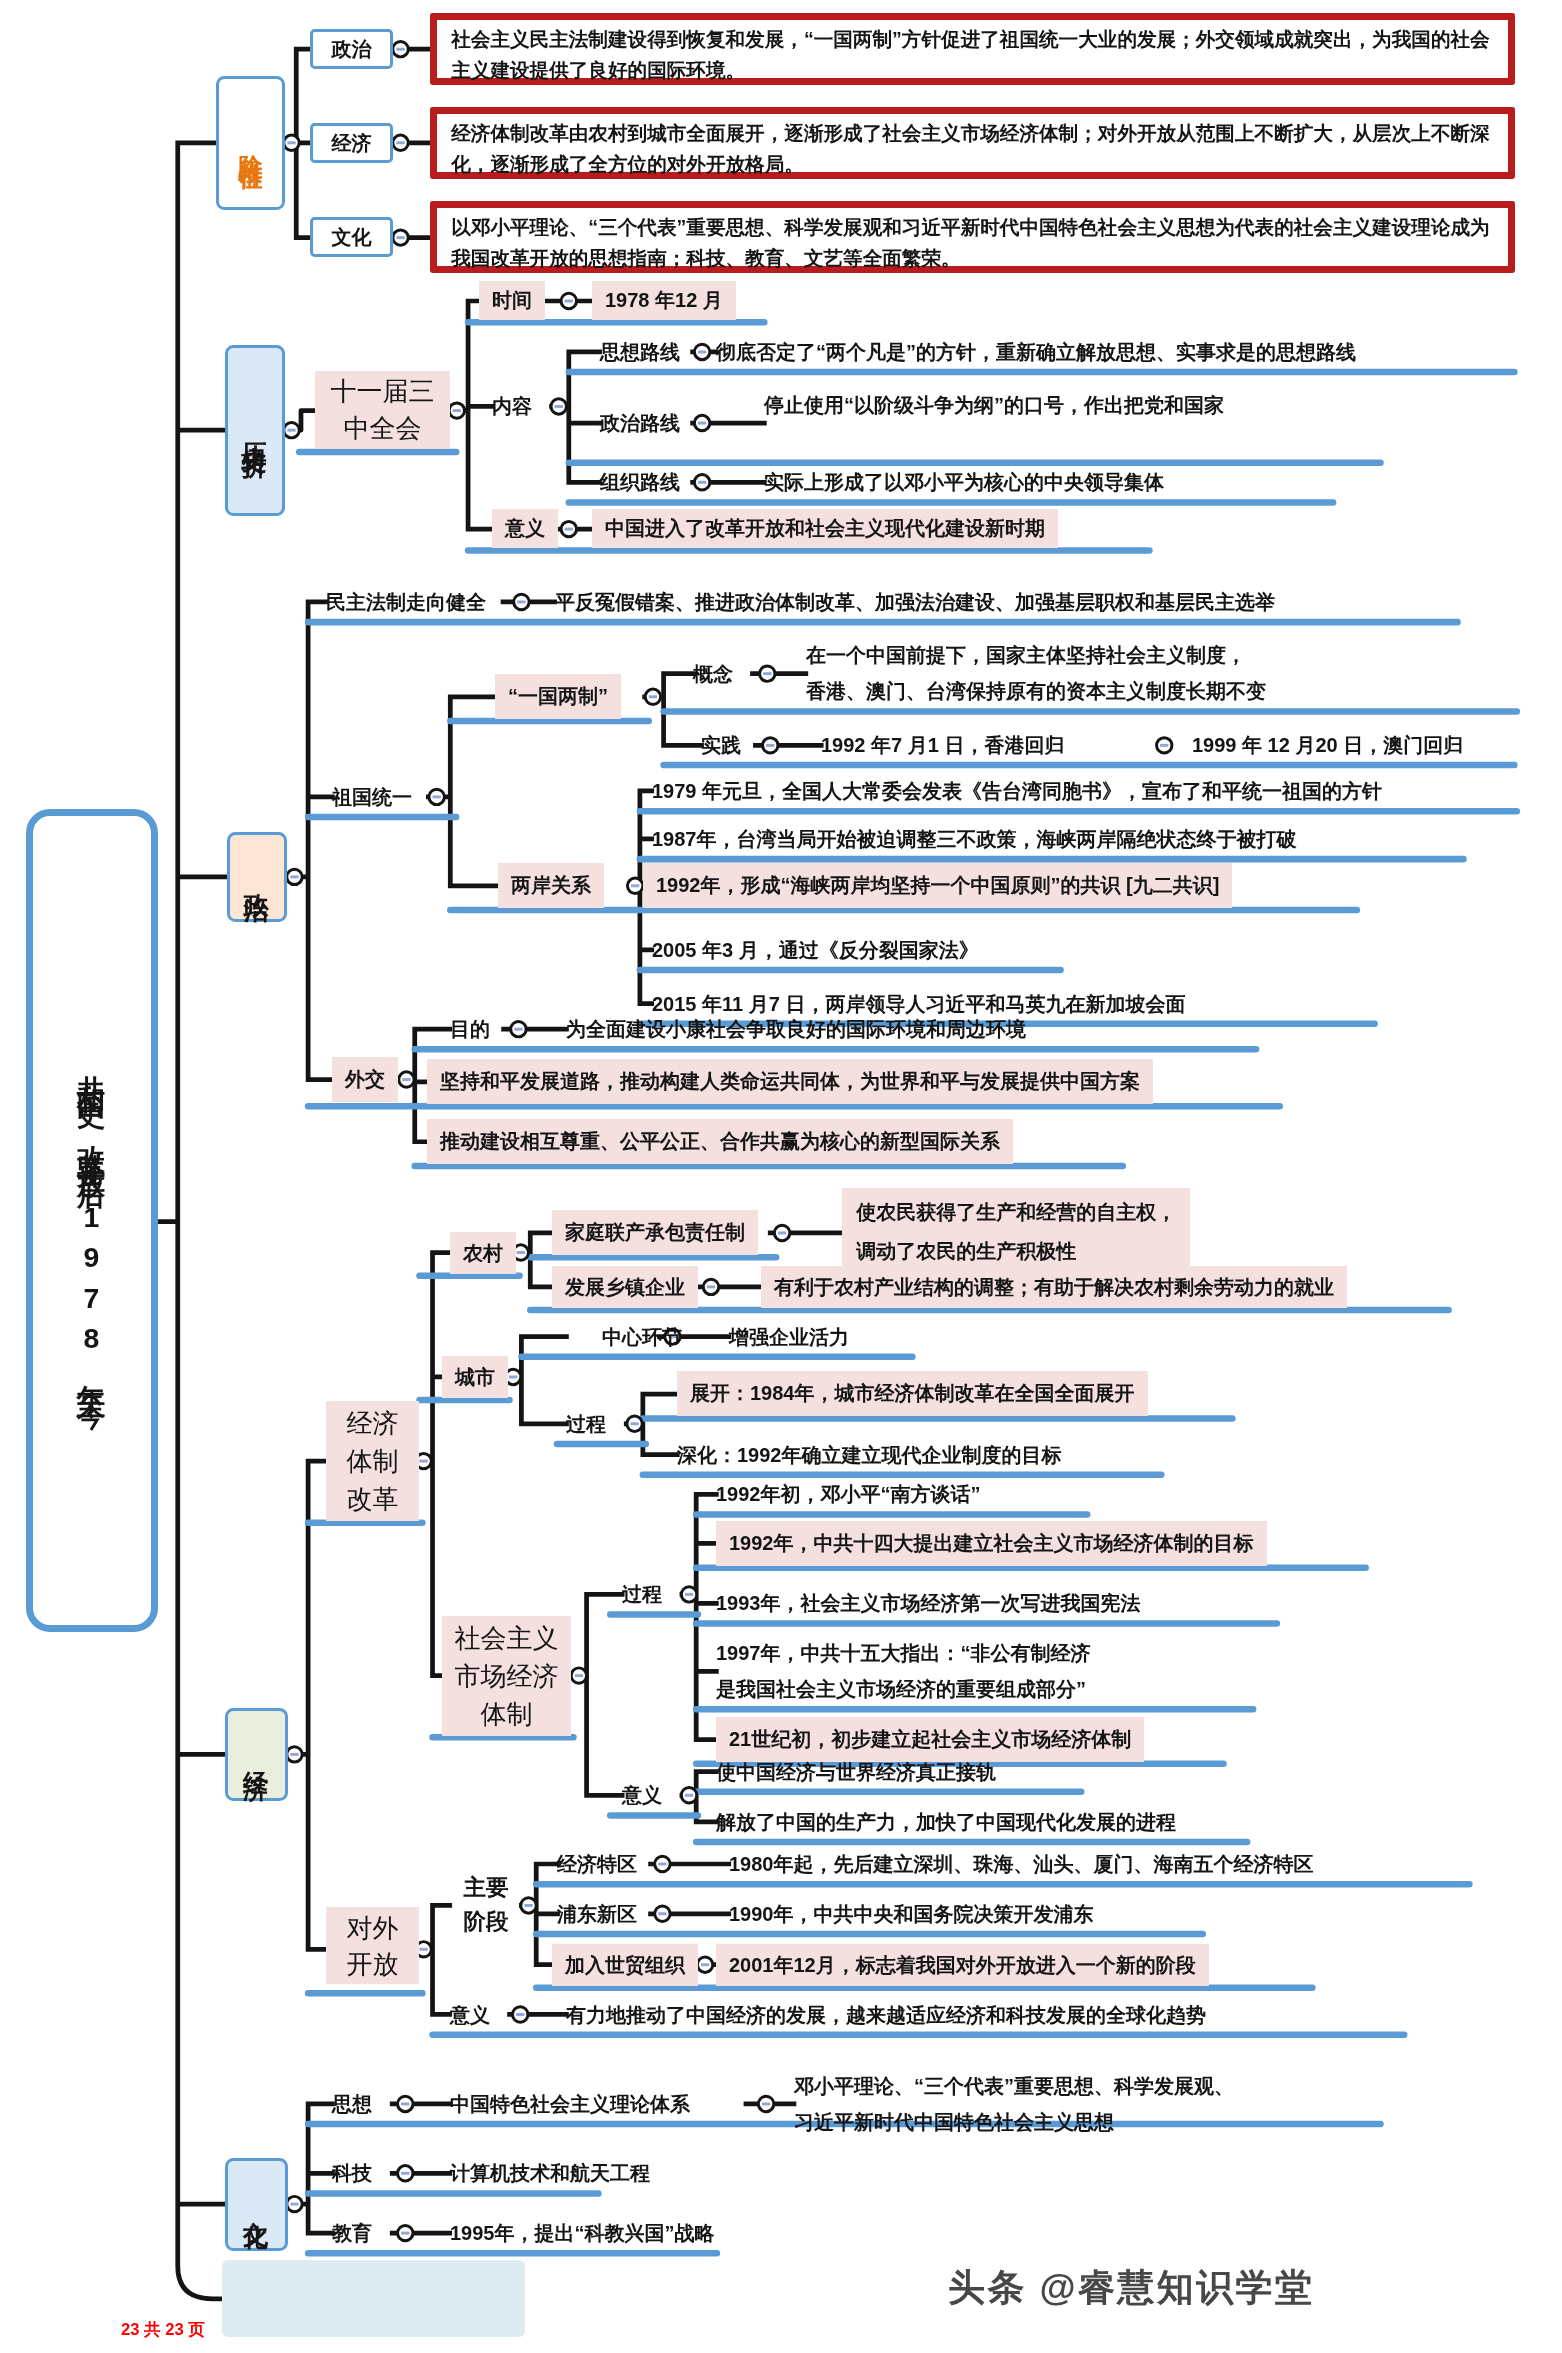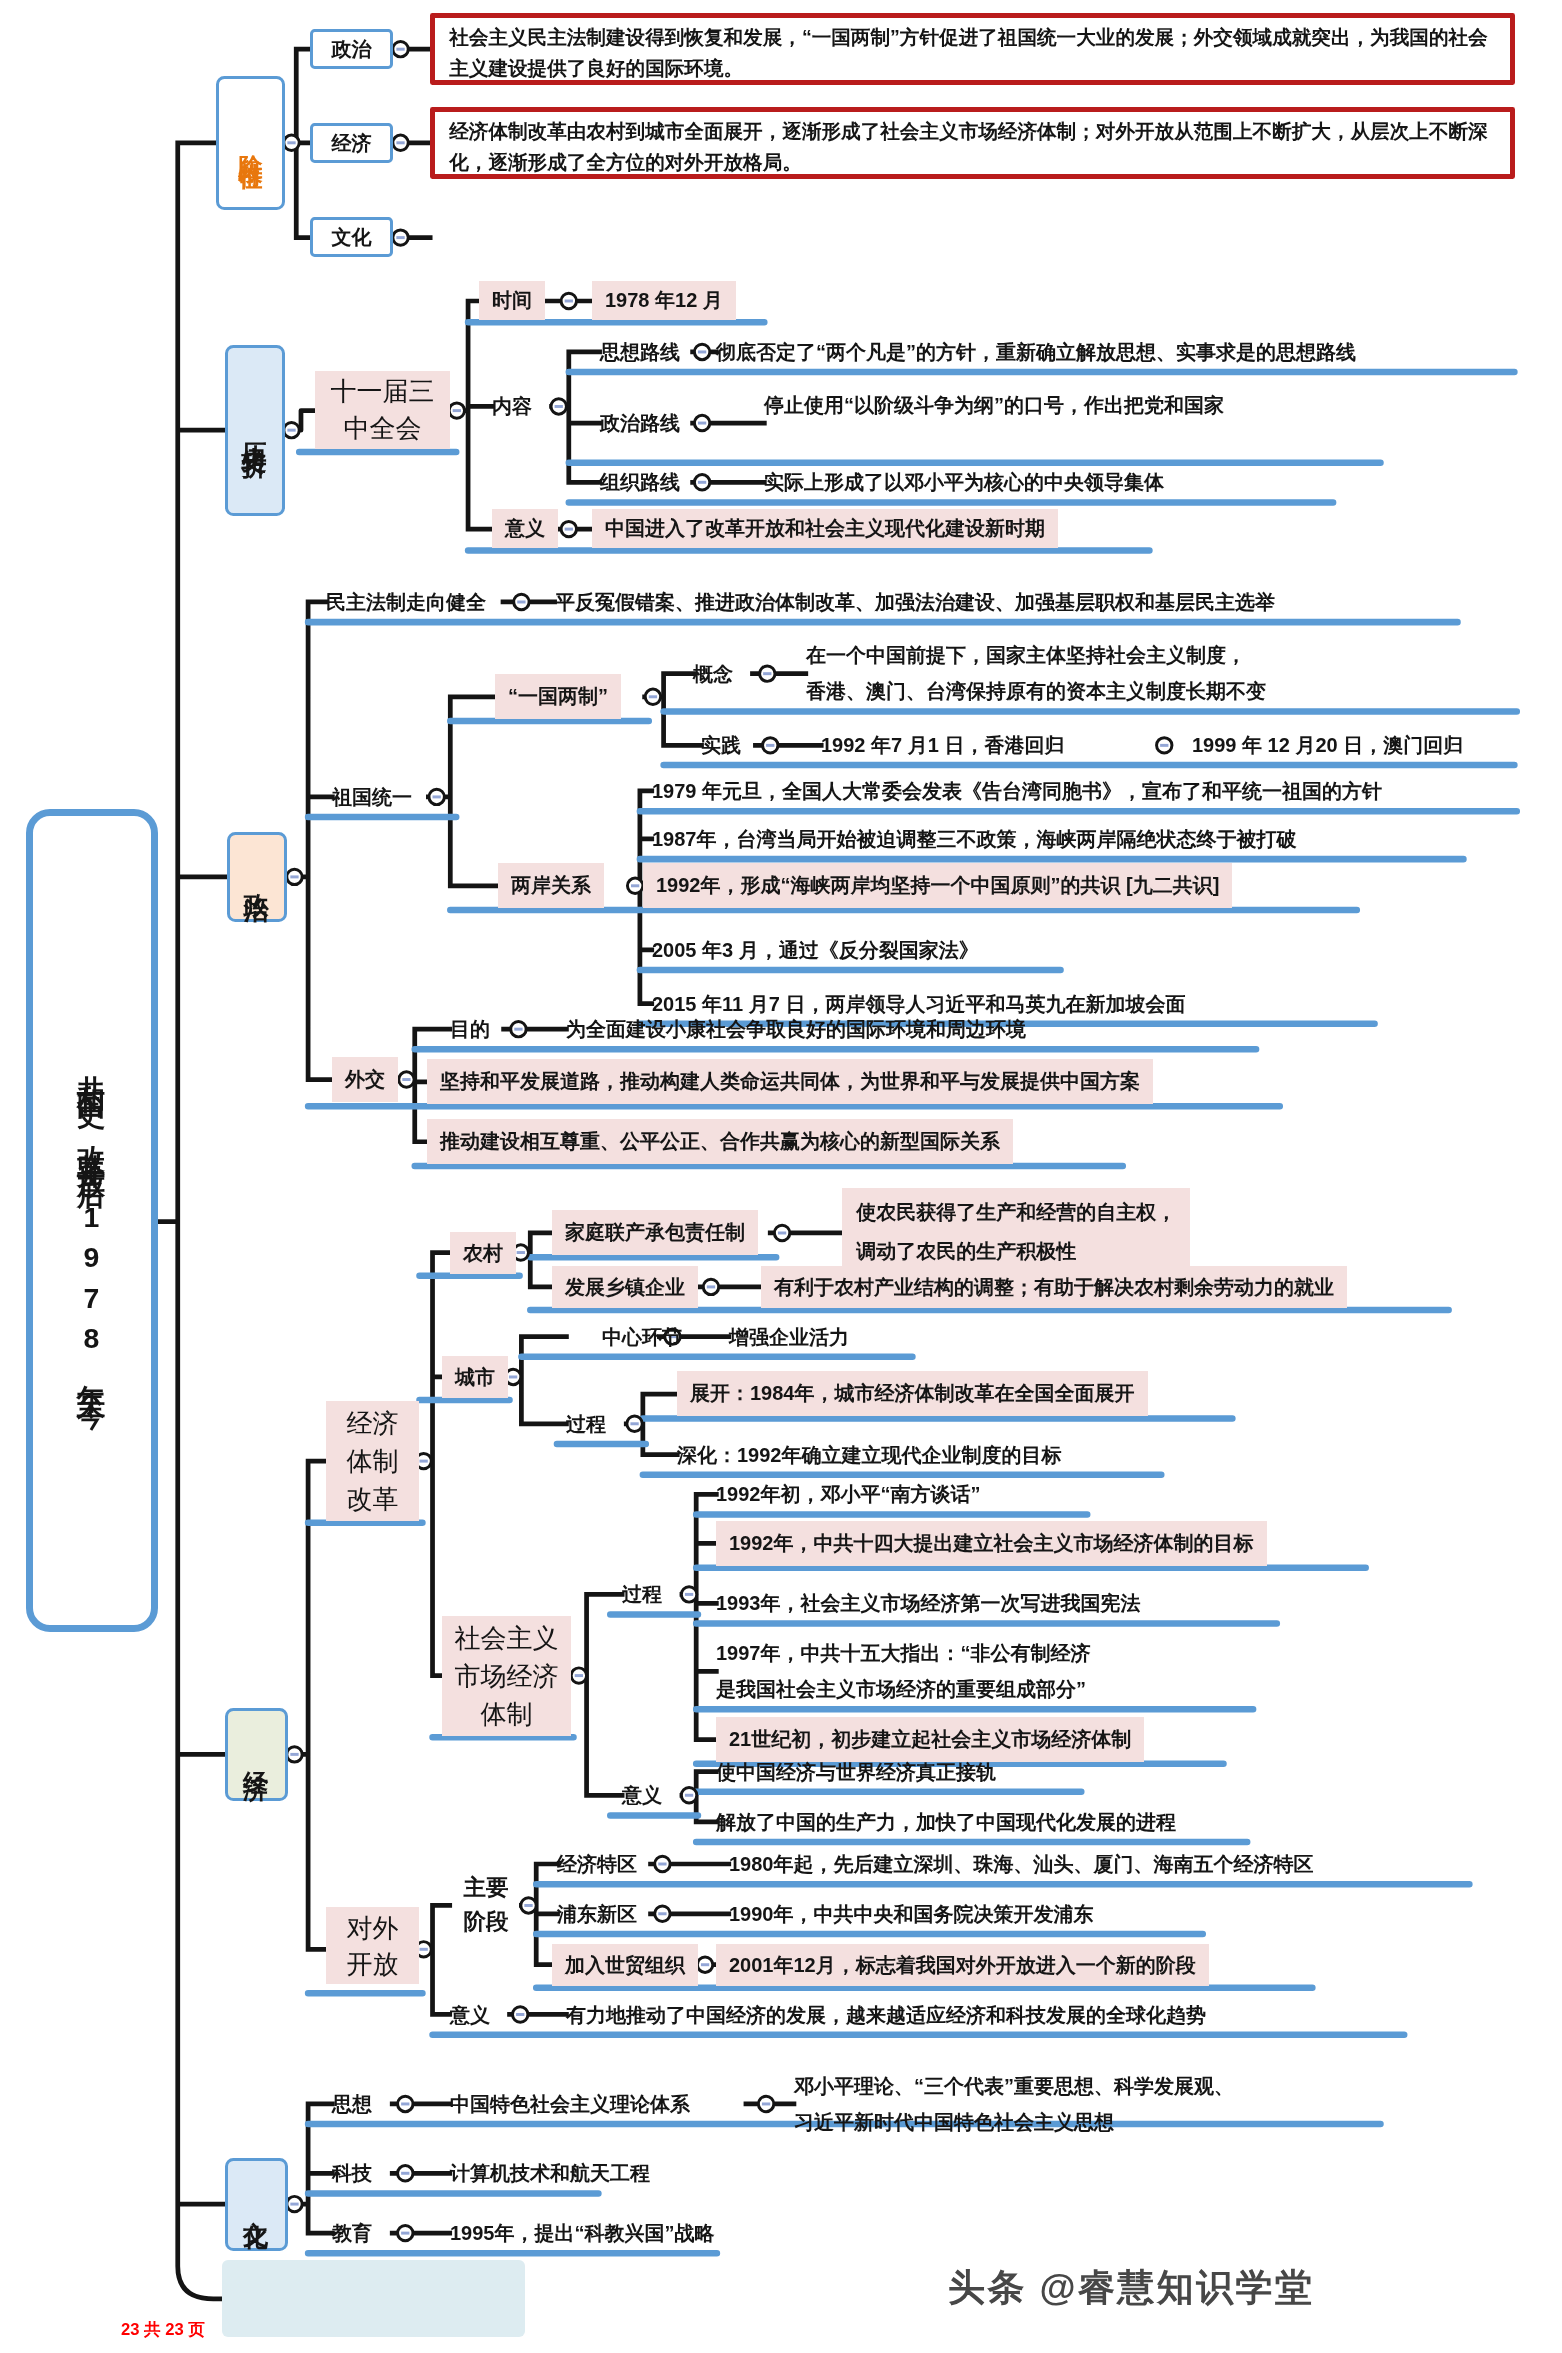--- a/index.html
+++ b/index.html
@@ -12,21 +12,21 @@
   .prow{background:#f4e0df;padding:0 13px;white-space:nowrap;font-size:20px;font-weight:600;}
   .h66{line-height:39px;height:39px;}
   .h71{line-height:42px;height:42px;}
   .h76{line-height:45px;height:45px;}
   .tblock{font-size:20px;line-height:36px;white-space:nowrap;font-weight:600;}
   .tblock span{display:block;}
   .pblock{background:#f4e0df;padding:4.7px 14.2px;font-size:20px;line-height:39px;white-space:nowrap;font-weight:600;}
   .pblock span{display:block;}
   .box{background:#ffffff;border:3px solid #5b9bd5;border-radius:4.7px;display:flex;align-items:center;justify-content:center;text-align:center;font-weight:700;}
   .pbox{background:#f4e0df;display:flex;align-items:center;justify-content:center;text-align:center;font-weight:400;}
-  .sblock{background:#ffffff;border:5px solid #b91c1c;border-radius:2.4px;padding:3.6px 14.2px;font-size:19.6px;line-height:31px;font-weight:600;}
+  .sblock{background:#ffffff;border:7px solid #b91c1c;border-radius:2.4px;padding:3.6px 14.2px;font-size:19.6px;line-height:31px;font-weight:600;}
   .vtext{writing-mode:vertical-rl;text-orientation:upright;}
   .footer-page{color:#ff0000;font-size:16.6px;font-weight:700;white-space:nowrap;}
   .watermark{color:#474747;font-size:37px;font-weight:700;letter-spacing:2.4px;white-space:nowrap;}
 </style>
 </head>
 <body>
 
 <div id="canvas">
 
   <svg id="wires" viewBox="0 0 2638 3973">
@@ -141,20 +141,21 @@
   </div>
 
   <div class="n box" style="left:216px;top:76px;width:69px;height:134px;border-radius:8.3px;">
     <div class="vtext" style="font-size:24px;color:#e8770d;letter-spacing:3.6px;">阶段特征</div>
   </div>
   <div class="n box" style="left:310px;top:29px;width:83px;height:40px;font-size:20px;">政治</div>
   <div class="n sblock" style="left:430px;top:13px;width:1085px;height:72px;">社会主义民主法制建设得到恢复和发展，“一国两制”方针促进了祖国统一大业的发展；外交领域成就突出，为我国的社会主义建设提供了良好的国际环境。</div>
   <div class="n box" style="left:310px;top:123px;width:83px;height:40px;font-size:20px;">经济</div>
   <div class="n sblock" style="left:430px;top:107px;width:1085px;height:72px;">经济体制改革由农村到城市全面展开，逐渐形成了社会主义市场经济体制；对外开放从范围上不断扩大，从层次上不断深化，逐渐形成了全方位的对外开放格局。</div>
   <div class="n box" style="left:310px;top:217px;width:83px;height:40px;font-size:20px;">文化</div>
+  <div class="n sblock" style="left:430px;top:201px;width:1085px;height:72px;">以邓小平理论、“三个代表”重要思想、科学发展观和习近平新时代中国特色社会主义思想为代表的社会主义建设理论成为我国改革开放的思想指南；科技、教育、文艺等全面繁荣。</div>
 
   <div class="n box" style="left:225px;top:345px;width:60px;height:171px;background:#dbe9f6;border-radius:8.3px;">
     <div class="vtext" style="font-size:25px;letter-spacing:3.6px;">历史转折</div>
   </div>
   <div class="n pbox" style="left:315px;top:371px;width:135px;height:78px;font-size:26px;line-height:37px;padding:0 8.3px;">十一届三中全会</div>
   <div class="n prow h66 lbl" style="left:479px;top:281px;">时间</div>
   <div class="n prow h66" style="left:592px;top:281px;">1978 年12 月</div>
   <div class="n trow lbl" style="left:600px;top:334px;">思想路线</div>
   <div class="n trow" style="left:716px;top:334px;">彻底否定了“两个凡是”的方针，重新确立解放思想、实事求是的思想路线</div>
   <div class="n trow lbl" style="left:492px;top:388px;">内容</div>

